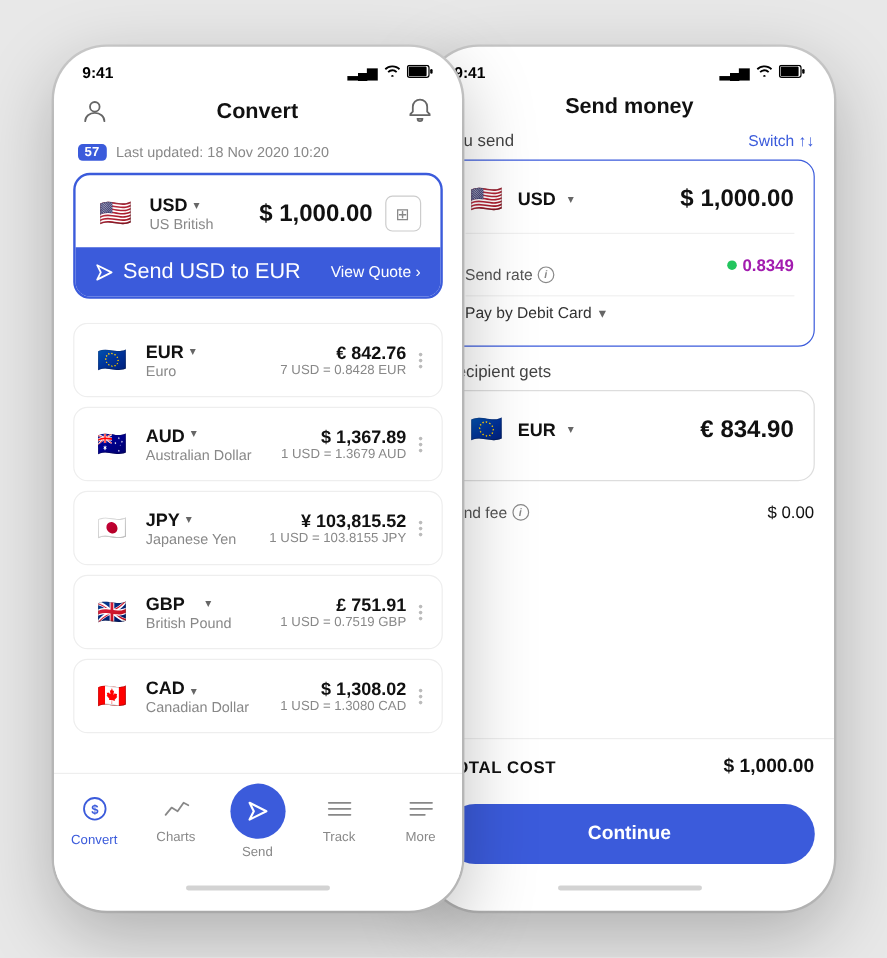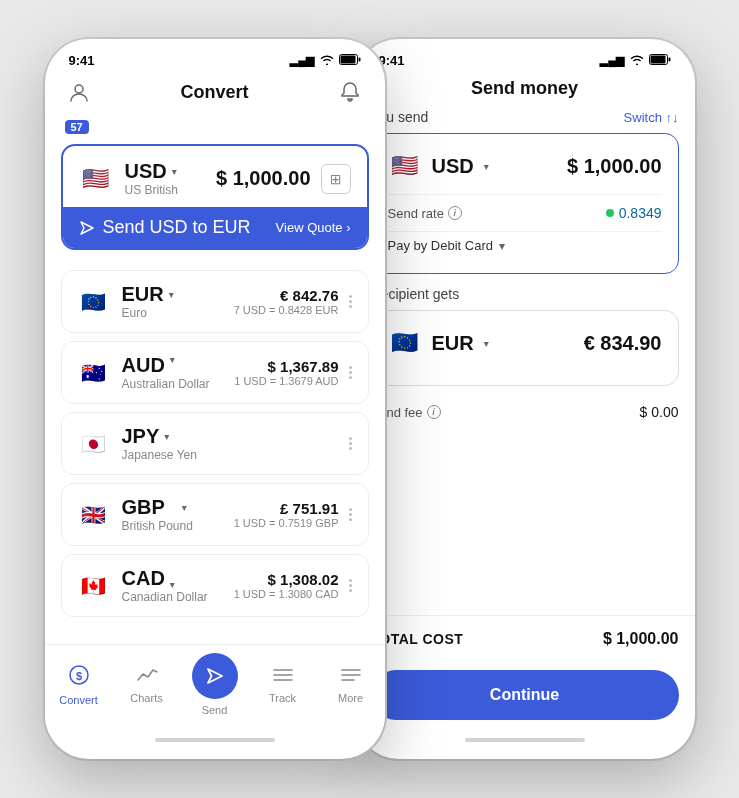--- a/index.html
+++ b/index.html
@@ -126,21 +126,21 @@
       height: 36px;
       border-radius: 50%;
       overflow: hidden;
       display: flex;
       align-items: center;
       justify-content: center;
       font-size: 22px;
       flex-shrink: 0;
     }
     .currency-code {
-      font-size: 20px;
+      font-size: 15px;
       font-weight: 600;
       color: #111;
     }
     .currency-name {
       font-size: 12px;
       color: #888;
     }
     .currency-chevron {
       font-size: 10px;
       color: #666;
@@ -330,25 +330,26 @@
       justify-content: space-between;
       align-items: center;
       padding: 6px 0;
     }
     .rate-label {
       font-size: 13px;
       color: #555;
       display: flex;
       align-items: center;
       gap: 4px;
+      margin-top: 16px;
     }
     .rate-amount {
       font-size: 14px;
-      font-weight: 400;
-      color: #0369a1;
+      font-weight: 700;
+      color: #a21caf;
       display: flex;
       align-items: center;
       gap: 5px;
     }
     .green-dot {
       width: 8px; height: 8px;
       background: #22c55e;
       border-radius: 50%;
       display: inline-block;
     }
@@ -489,20 +490,21 @@
         <span class="nav-title">Convert</span>
         <div class="bell-icon">
           <svg width="20" height="22" viewBox="0 0 20 22">
               <path d="M10 2a6 6 0 0 0-6 6v4l-2 2v1h16v-1l-2-2V8a6 6 0 0 0-6-6zm0 18a2 2 0 0 0 2-2H8a2 2 0 0 0 2 2z" fill="none" stroke="#666" stroke-width="1.5"></path>
             </svg>
         </div>
       </div>
 
       <div class="update-bar">
         <span class="update-badge">57</span>
+        <span>Last updated: 18 Nov 2020 10:20</span>
       </div>
 
       <div class="currency-card-main">
         <div class="currency-row">
           <div class="currency-left">
             <div class="flag-circle">🇺🇸</div>
             <div>
               <div style="display:flex;align-items:center;gap:3px">
                 <span class="currency-code">USD</span>
                 <span class="currency-chevron">▾</span>
@@ -581,20 +583,24 @@
             <div class="flag-circle" style="font-size:20px">🇯🇵</div>
             <div>
               <div style="display:flex;align-items:center;gap:3px">
                 <span class="currency-code">JPY</span>
                 <span class="currency-chevron">▾</span>
               </div>
               <div class="currency-name">Japanese Yen</div>
             </div>
           </div>
           <div class="currency-item-right">
+            <div class="amount-col">
+              <div class="amount-value">¥ 103,815.52</div>
+              <div class="rate-value">1 USD = 103.8155 JPY</div>
+            </div>
             <div class="dots-menu">
                 <div class="dot"></div>
                 <div class="dot"></div>
                 <div class="dot"></div>
               </div>
           </div>
         </div>
 
         <div class="currency-item">
           <div class="currency-item-left">

